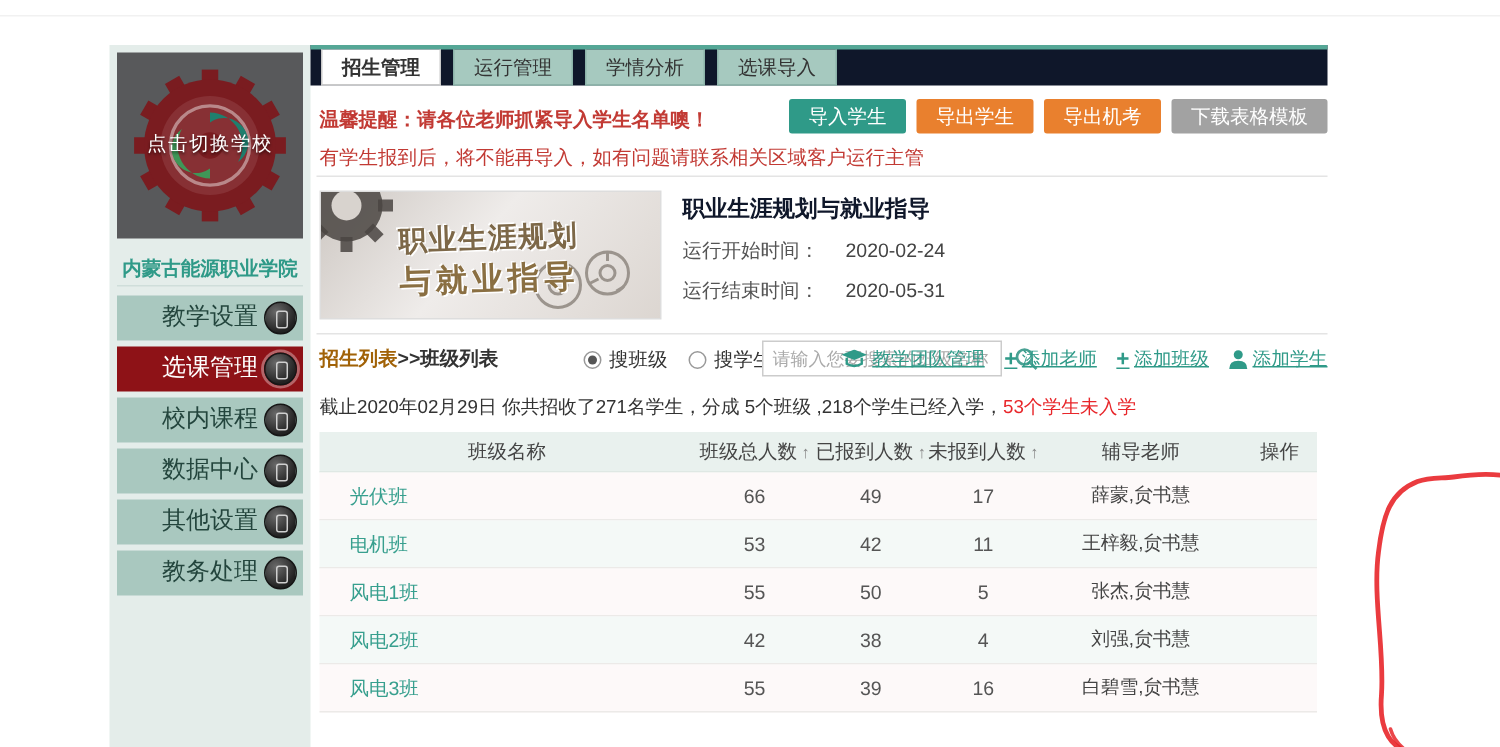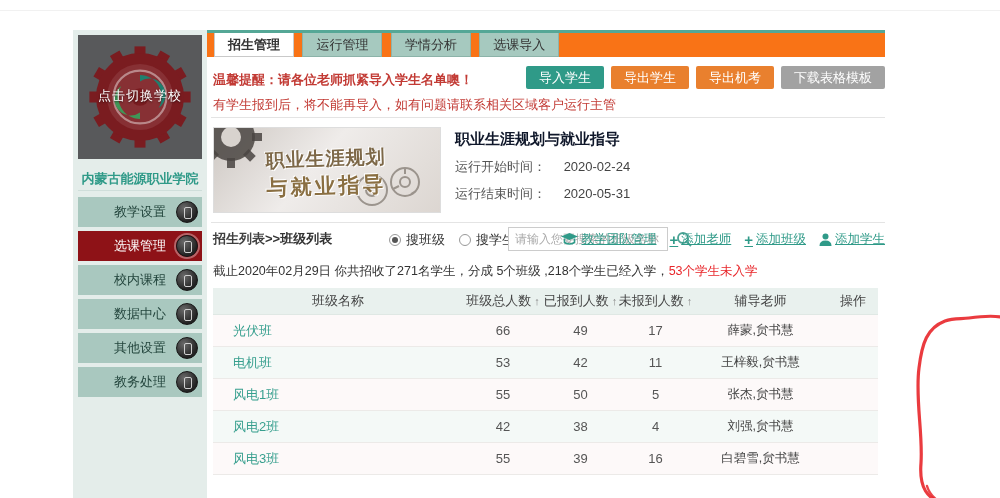--- a/index.html
+++ b/index.html
@@ -12,32 +12,32 @@
   .sidebar { position:absolute; left:73px; top:30px; width:134px; height:468px; background:#e4edea; }
   .logo-box { position:absolute; left:5px; top:5px; width:124px; height:124px; background:#58595b; overflow:hidden; }
   .logo-box svg { position:absolute; left:7px; top:7px; }
   .logo-overlay { position:absolute; left:0; top:52px; width:124px; text-align:center; color:#fff;
                   font-size:13px; letter-spacing:1px; text-shadow:0 1px 2px rgba(0,0,0,.6); }
   .school-name { position:absolute; left:0; top:140px; width:134px; text-align:center; color:#2f9a88;
                  font-size:13px; font-weight:bold; }
   .side-divider { position:absolute; left:5px; top:160px; width:124px; height:1px; background:#cfdeda; }
   .menu { position:absolute; left:5px; top:167px; width:124px; }
   .menu-item { position:relative; width:124px; height:30px; margin-bottom:4px; background:#a9c8bf;
-               color:#23453d; font-size:13px; text-align:center; line-height:30px; cursor:pointer; }
+               color:#23453d; font-size:16px; text-align:center; line-height:30px; cursor:pointer; }
   .menu-item.active { background:#8e1217; color:#fff; }
   .menu-badge { position:absolute; right:4px; top:4px; width:22px; height:22px; border-radius:50%;
                 background:radial-gradient(circle at 35% 30%, #6a6a6a, #222 70%); border:1px solid #161616; }
   .menu-item.active .menu-badge { box-shadow:0 0 0 2px rgba(255,255,255,.35); }
   .menu-badge i { position:absolute; left:7px; top:5px; width:8px; height:12px; border:1px solid #cfcfcf;
                   border-radius:2px; display:block; }
 
   
   .main { position:absolute; left:207px; top:30px; width:678px; }
 
-  .tabbar { position:relative; width:678px; height:27px; border-top:3px solid #55a796; background:#f97316; }
+  .tabbar { position:relative; width:678px; height:27px; border-top:3px solid #55a796; background:#0f172a;font-family:Liberation Serif, serif; }
   .tab { display:inline-block; height:24px; line-height:23px; padding:0 13px; margin-left:4px;
          font-size:13px; color:#333; background:#a6c9bf; border:1px solid #8cb3a9; border-top:none;
          vertical-align:top; cursor:pointer; }
   .tab.active { background:#fff; border-color:#c9c9c9; font-weight:bold; margin-left:7px; }
 
   .notice { position:absolute; left:6px; top:38px; width:380px; }
   .notice-line1 { color:#c23a34; font-size:13px; font-weight:bold; line-height:24px; white-space:nowrap; }
   .notice-line2 { color:#c23a34; font-size:13px; line-height:26px; white-space:nowrap; }
 
   .action-buttons { position:absolute; right:0; top:36px; display:flex; gap:7px; }
@@ -59,21 +59,21 @@
                  text-shadow:1px 1px 0 #fff, -1px -1px 0 #fff; letter-spacing:1px; }
   .thumb-line2 { font-size:21px; font-weight:bold; color:#8a6f42;
                  text-shadow:1px 1px 0 #fff, -1px -1px 0 #fff; letter-spacing:3px; }
   .course-info { position:absolute; left:248px; top:100px; }
   .course-title { color:#0f172a; font-size:15px; font-weight:bold; }
   .course-line { margin-top:9px; font-size:13px; color:#555; }
   .course-line .val { color:#444; margin-left:14px; }
 
   
   .controls { position:absolute; left:6px; top:200px; width:672px; height:26px; font-size:13px; }
-  .crumb-primary { color:#404040; font-weight:bold; }
+  .crumb-primary { color:#a16207; font-weight:bold; }
   .crumb-secondary { color:#333; font-weight:bold; }
   .radio-group { position:absolute; left:176px; top:1px; display:flex; gap:14px; }
   .radio { display:flex; align-items:center; gap:5px; color:#333; cursor:pointer; white-space:nowrap; }
   .radio-dot { width:12px; height:12px; border-radius:50%; border:1px solid #999; background:#fff; position:relative; }
   .radio-dot.checked:after { content:""; position:absolute; left:2px; top:2px; width:6px; height:6px;
                              border-radius:50%; background:#555; }
   .search-box { position:absolute; left:295px; top:-3px; width:160px; height:24px; border:1px solid #ccc;
                 background:#fff; font-size:12px; color:#444; padding:0 6px; }
   .search-box::placeholder { color:#aaa; }
   .search-icon { position:absolute; left:462px; top:0px; cursor:pointer; }

